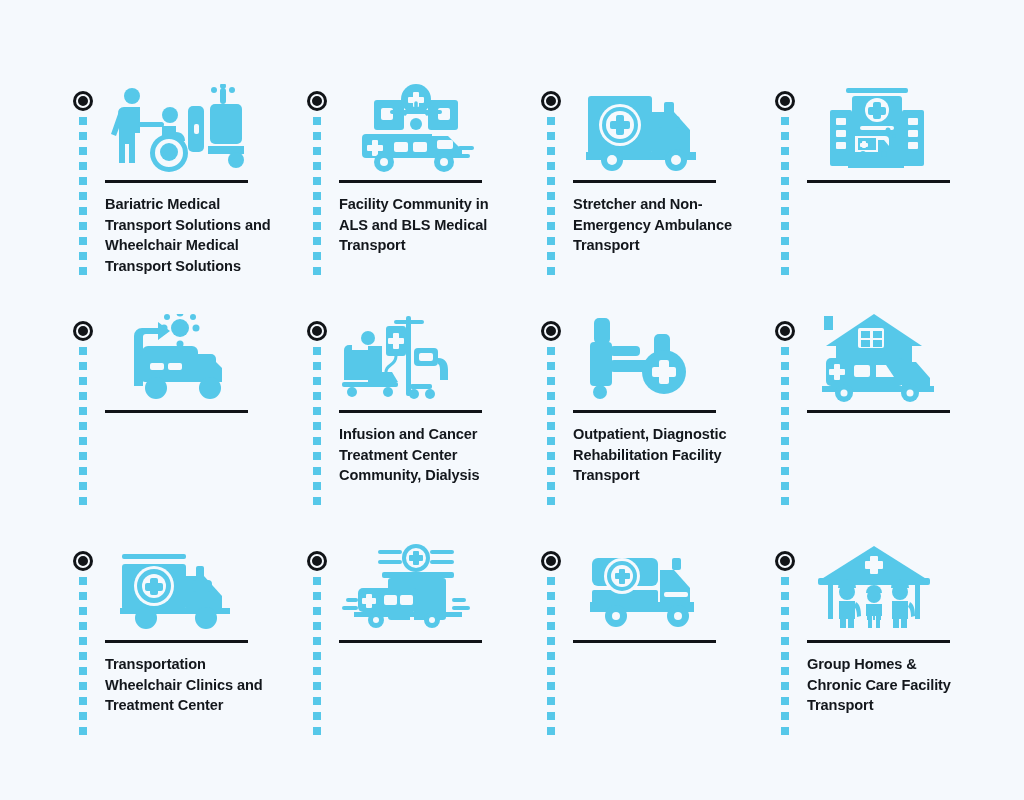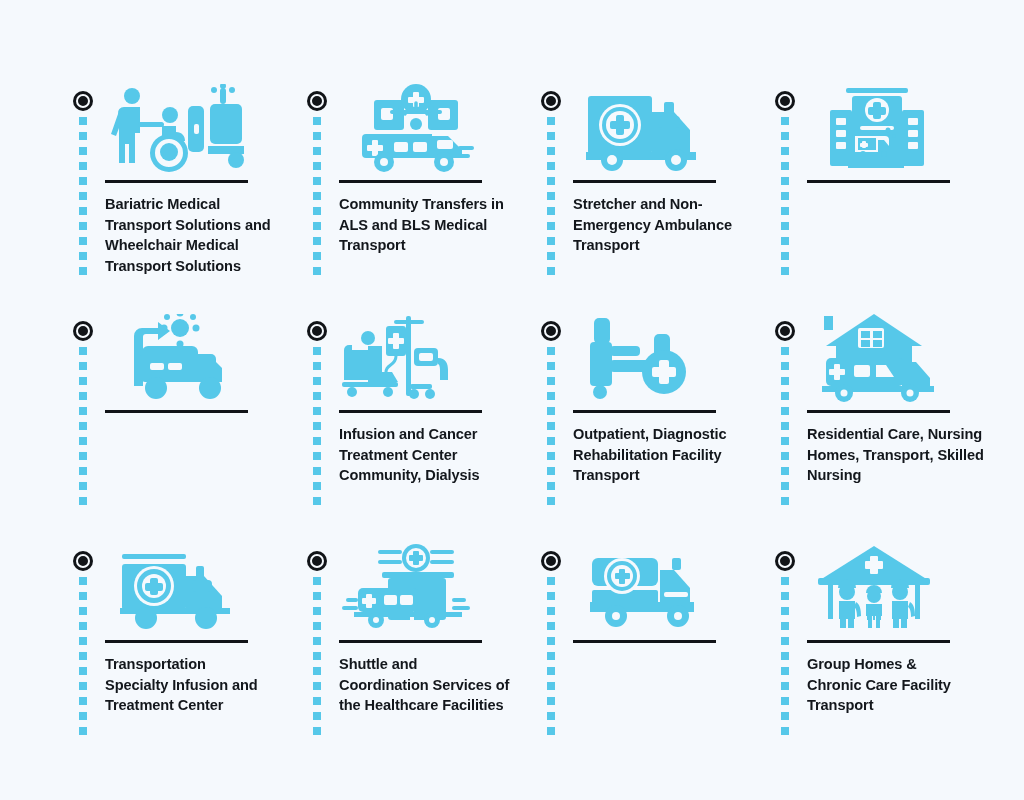--- a/index.html
+++ b/index.html
@@ -191,21 +191,21 @@
             <circle cx="50" cy="78" r="10"></circle>
             <circle cx="50" cy="78" r="4" fill="#f5f9fd"></circle>
             <circle cx="110" cy="78" r="10"></circle>
             <circle cx="110" cy="78" r="4" fill="#f5f9fd"></circle>
             <rect x="124" y="62" width="16" height="4" rx="2"></rect>
             <rect x="124" y="70" width="12" height="4" rx="2"></rect>
           </g>
         </svg>
       </div>
       <div class="rule"></div>
-      <div class="label">Community Transfers in
+      <div class="label">Facility Community in
 ALS and BLS Medical
 Transport</div>
     </div>
 
     <div class="cell">
       <div class="rail">
         <div class="bullet"></div>
         <div class="dots"></div>
       </div>
       <div class="icon-wrap">
@@ -388,23 +388,20 @@
             <path d="M74 51h10l8 12H74z" fill="#f5f9fd"></path>
             <path d="M20 72h112v6H20z"></path>
             <circle cx="42" cy="79" r="9"></circle>
             <circle cx="42" cy="79" r="3.5" fill="#f5f9fd"></circle>
             <circle cx="108" cy="79" r="9"></circle>
             <circle cx="108" cy="79" r="3.5" fill="#f5f9fd"></circle>
           </g>
         </svg>
       </div>
       <div class="rule"></div>
-      <div class="label">Residential Care, Nursing
-Homes, Transport, Skilled
-Nursing</div>
     </div>
 
     <div class="cell">
       <div class="rail">
         <div class="bullet"></div>
         <div class="dots"></div>
       </div>
       <div class="icon-wrap">
         <svg width="150" height="92" viewBox="0 0 150 92" fill="none">
           <g fill="#56c8e9">
@@ -419,21 +416,21 @@
             <rect x="92" y="36" width="20" height="12" rx="4"></rect>
             <rect x="96" y="22" width="8" height="12" rx="2"></rect>
             <path d="M20 64h110v6H20z"></path>
             <circle cx="46" cy="74" r="11"></circle>
             <circle cx="106" cy="74" r="11"></circle>
           </g>
         </svg>
       </div>
       <div class="rule"></div>
       <div class="label">Transportation
-Specialty Infusion and
+Wheelchair Clinics and
 Treatment Center</div>
     </div>
 
     <div class="cell">
       <div class="rail">
         <div class="bullet"></div>
         <div class="dots"></div>
       </div>
       <div class="icon-wrap">
         <svg width="150" height="92" viewBox="0 0 150 92" fill="none">
@@ -462,23 +459,20 @@
             <circle cx="98" cy="76" r="8"></circle>
             <circle cx="98" cy="76" r="3" fill="#f5f9fd"></circle>
             <rect x="12" y="54" width="12" height="4" rx="2"></rect>
             <rect x="8" y="62" width="16" height="4" rx="2"></rect>
             <rect x="118" y="54" width="14" height="4" rx="2"></rect>
             <rect x="118" y="62" width="18" height="4" rx="2"></rect>
           </g>
         </svg>
       </div>
       <div class="rule"></div>
-      <div class="label">Shuttle and
-Coordination Services of
-the Healthcare Facilities</div>
     </div>
 
     <div class="cell">
       <div class="rail">
         <div class="bullet"></div>
         <div class="dots"></div>
       </div>
       <div class="icon-wrap">
         <svg width="150" height="92" viewBox="0 0 150 92" fill="none">
           <g fill="#56c8e9">

